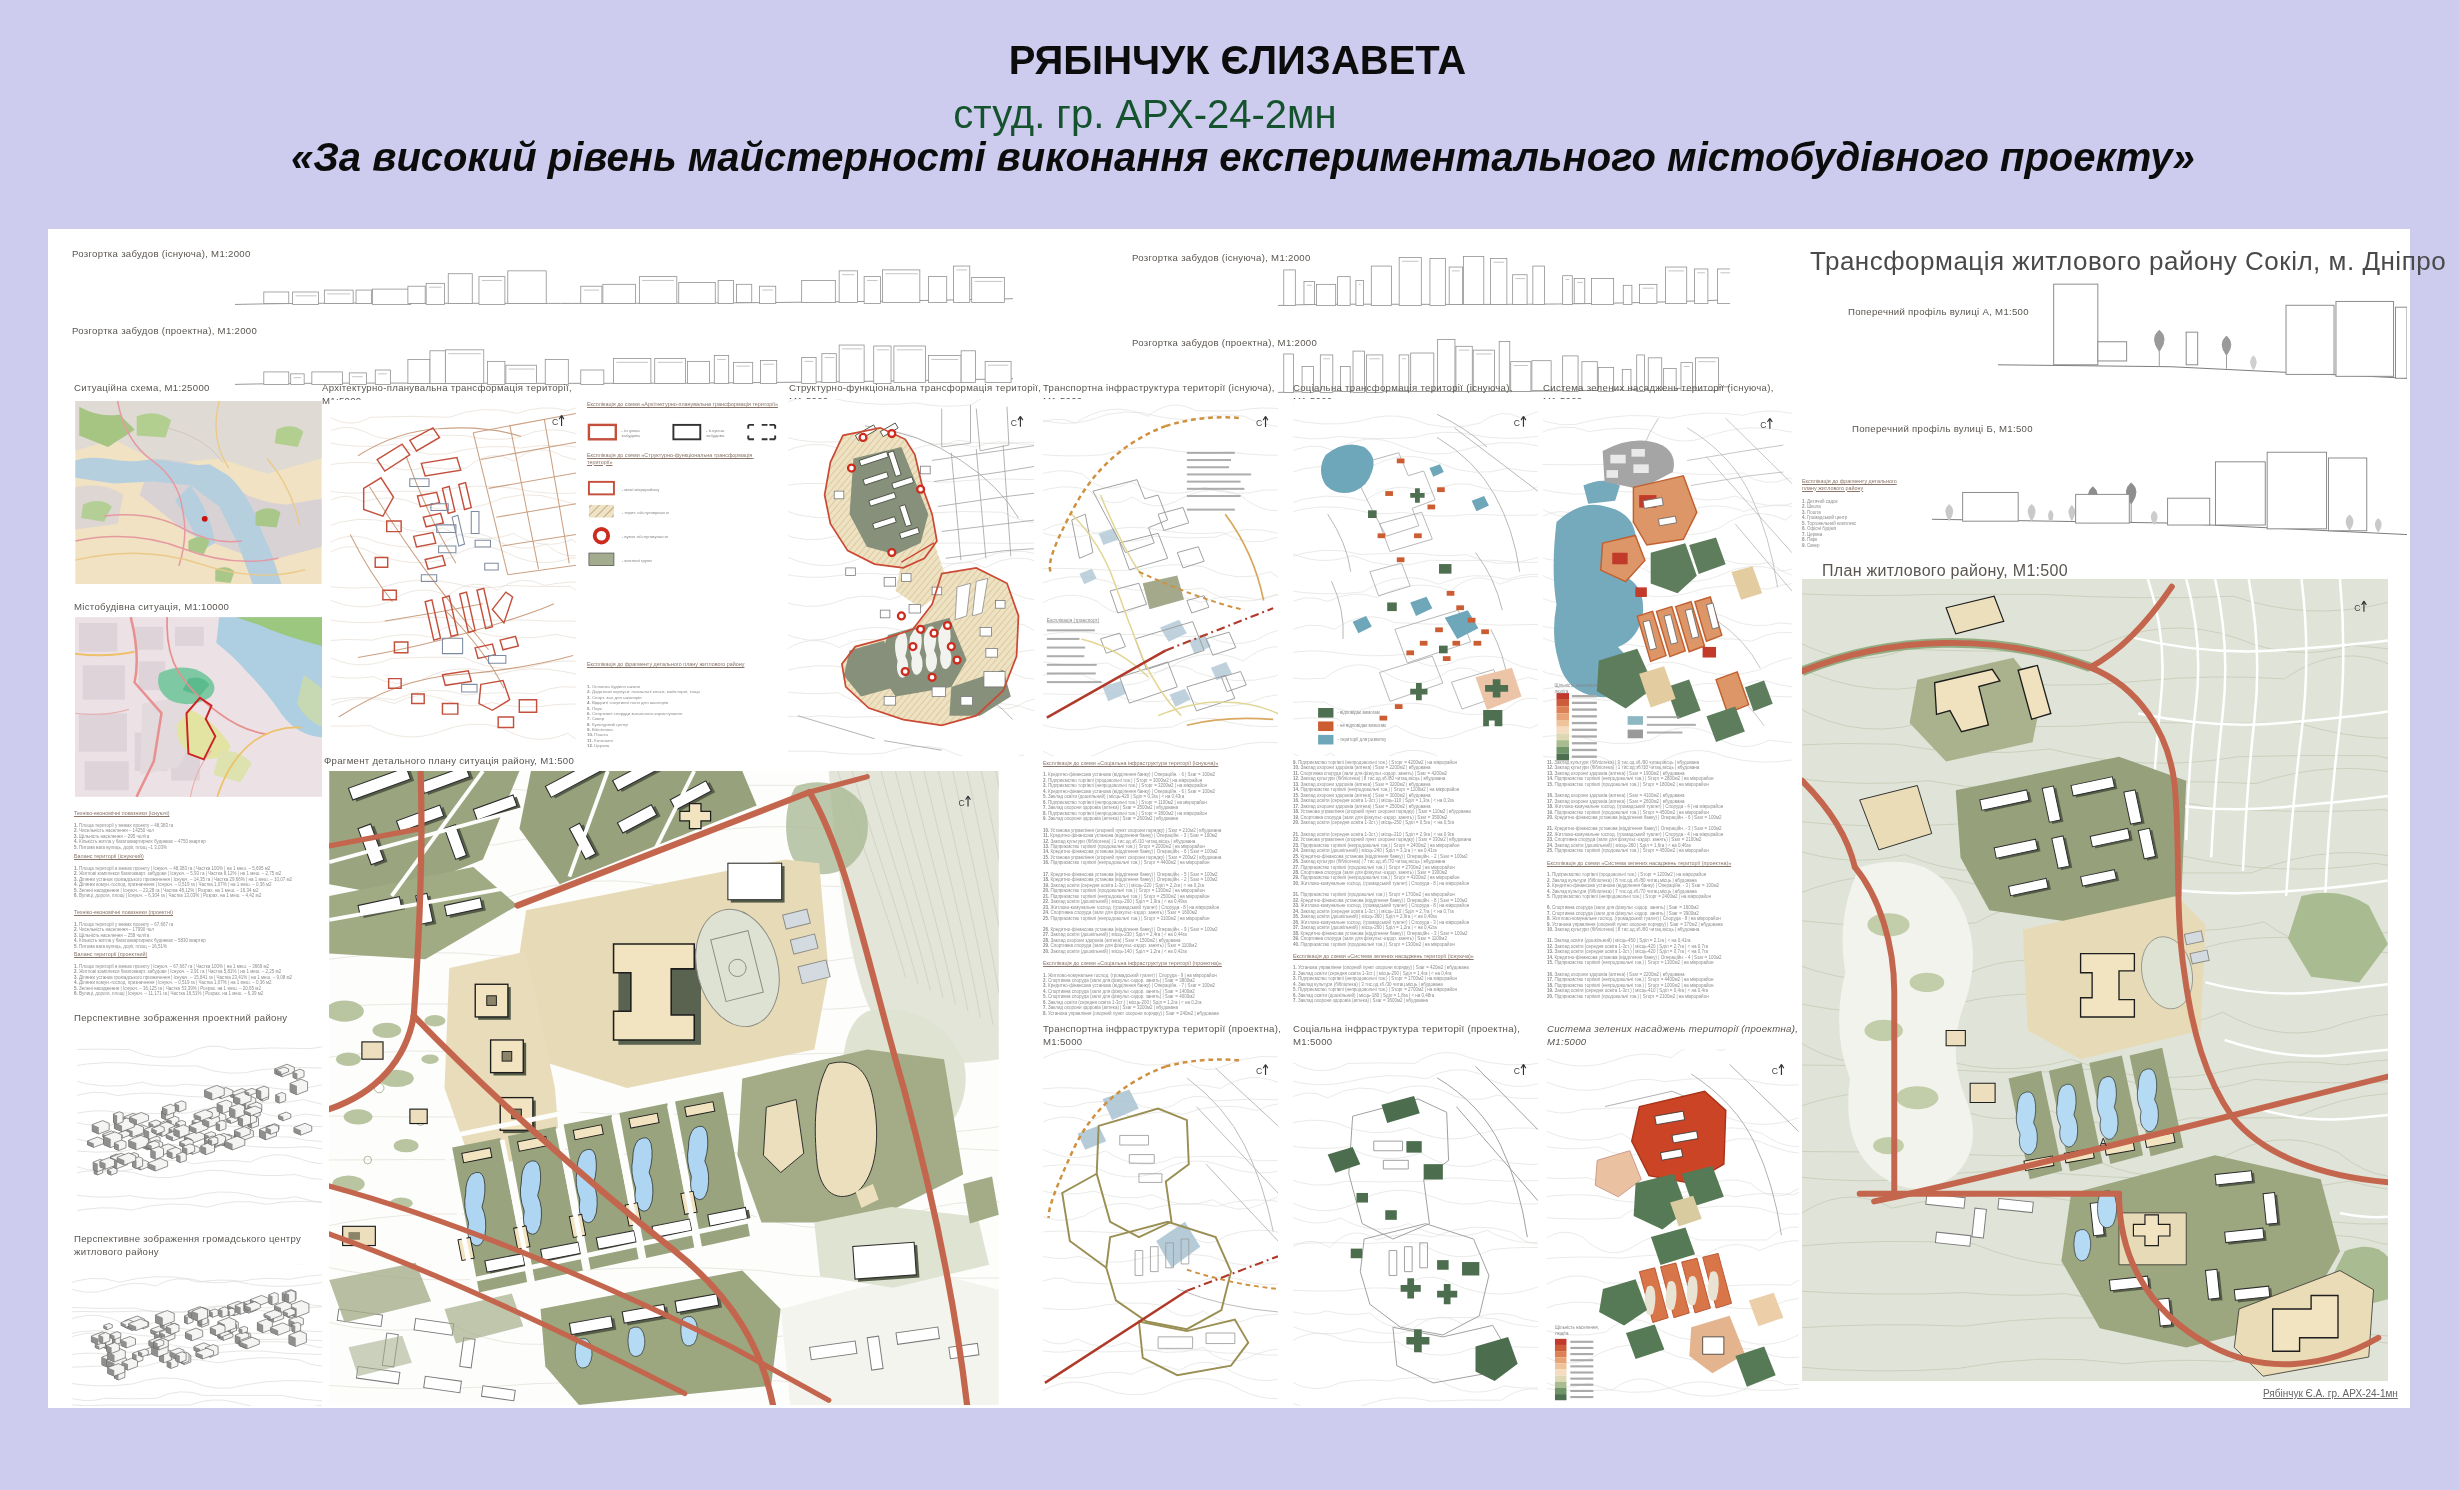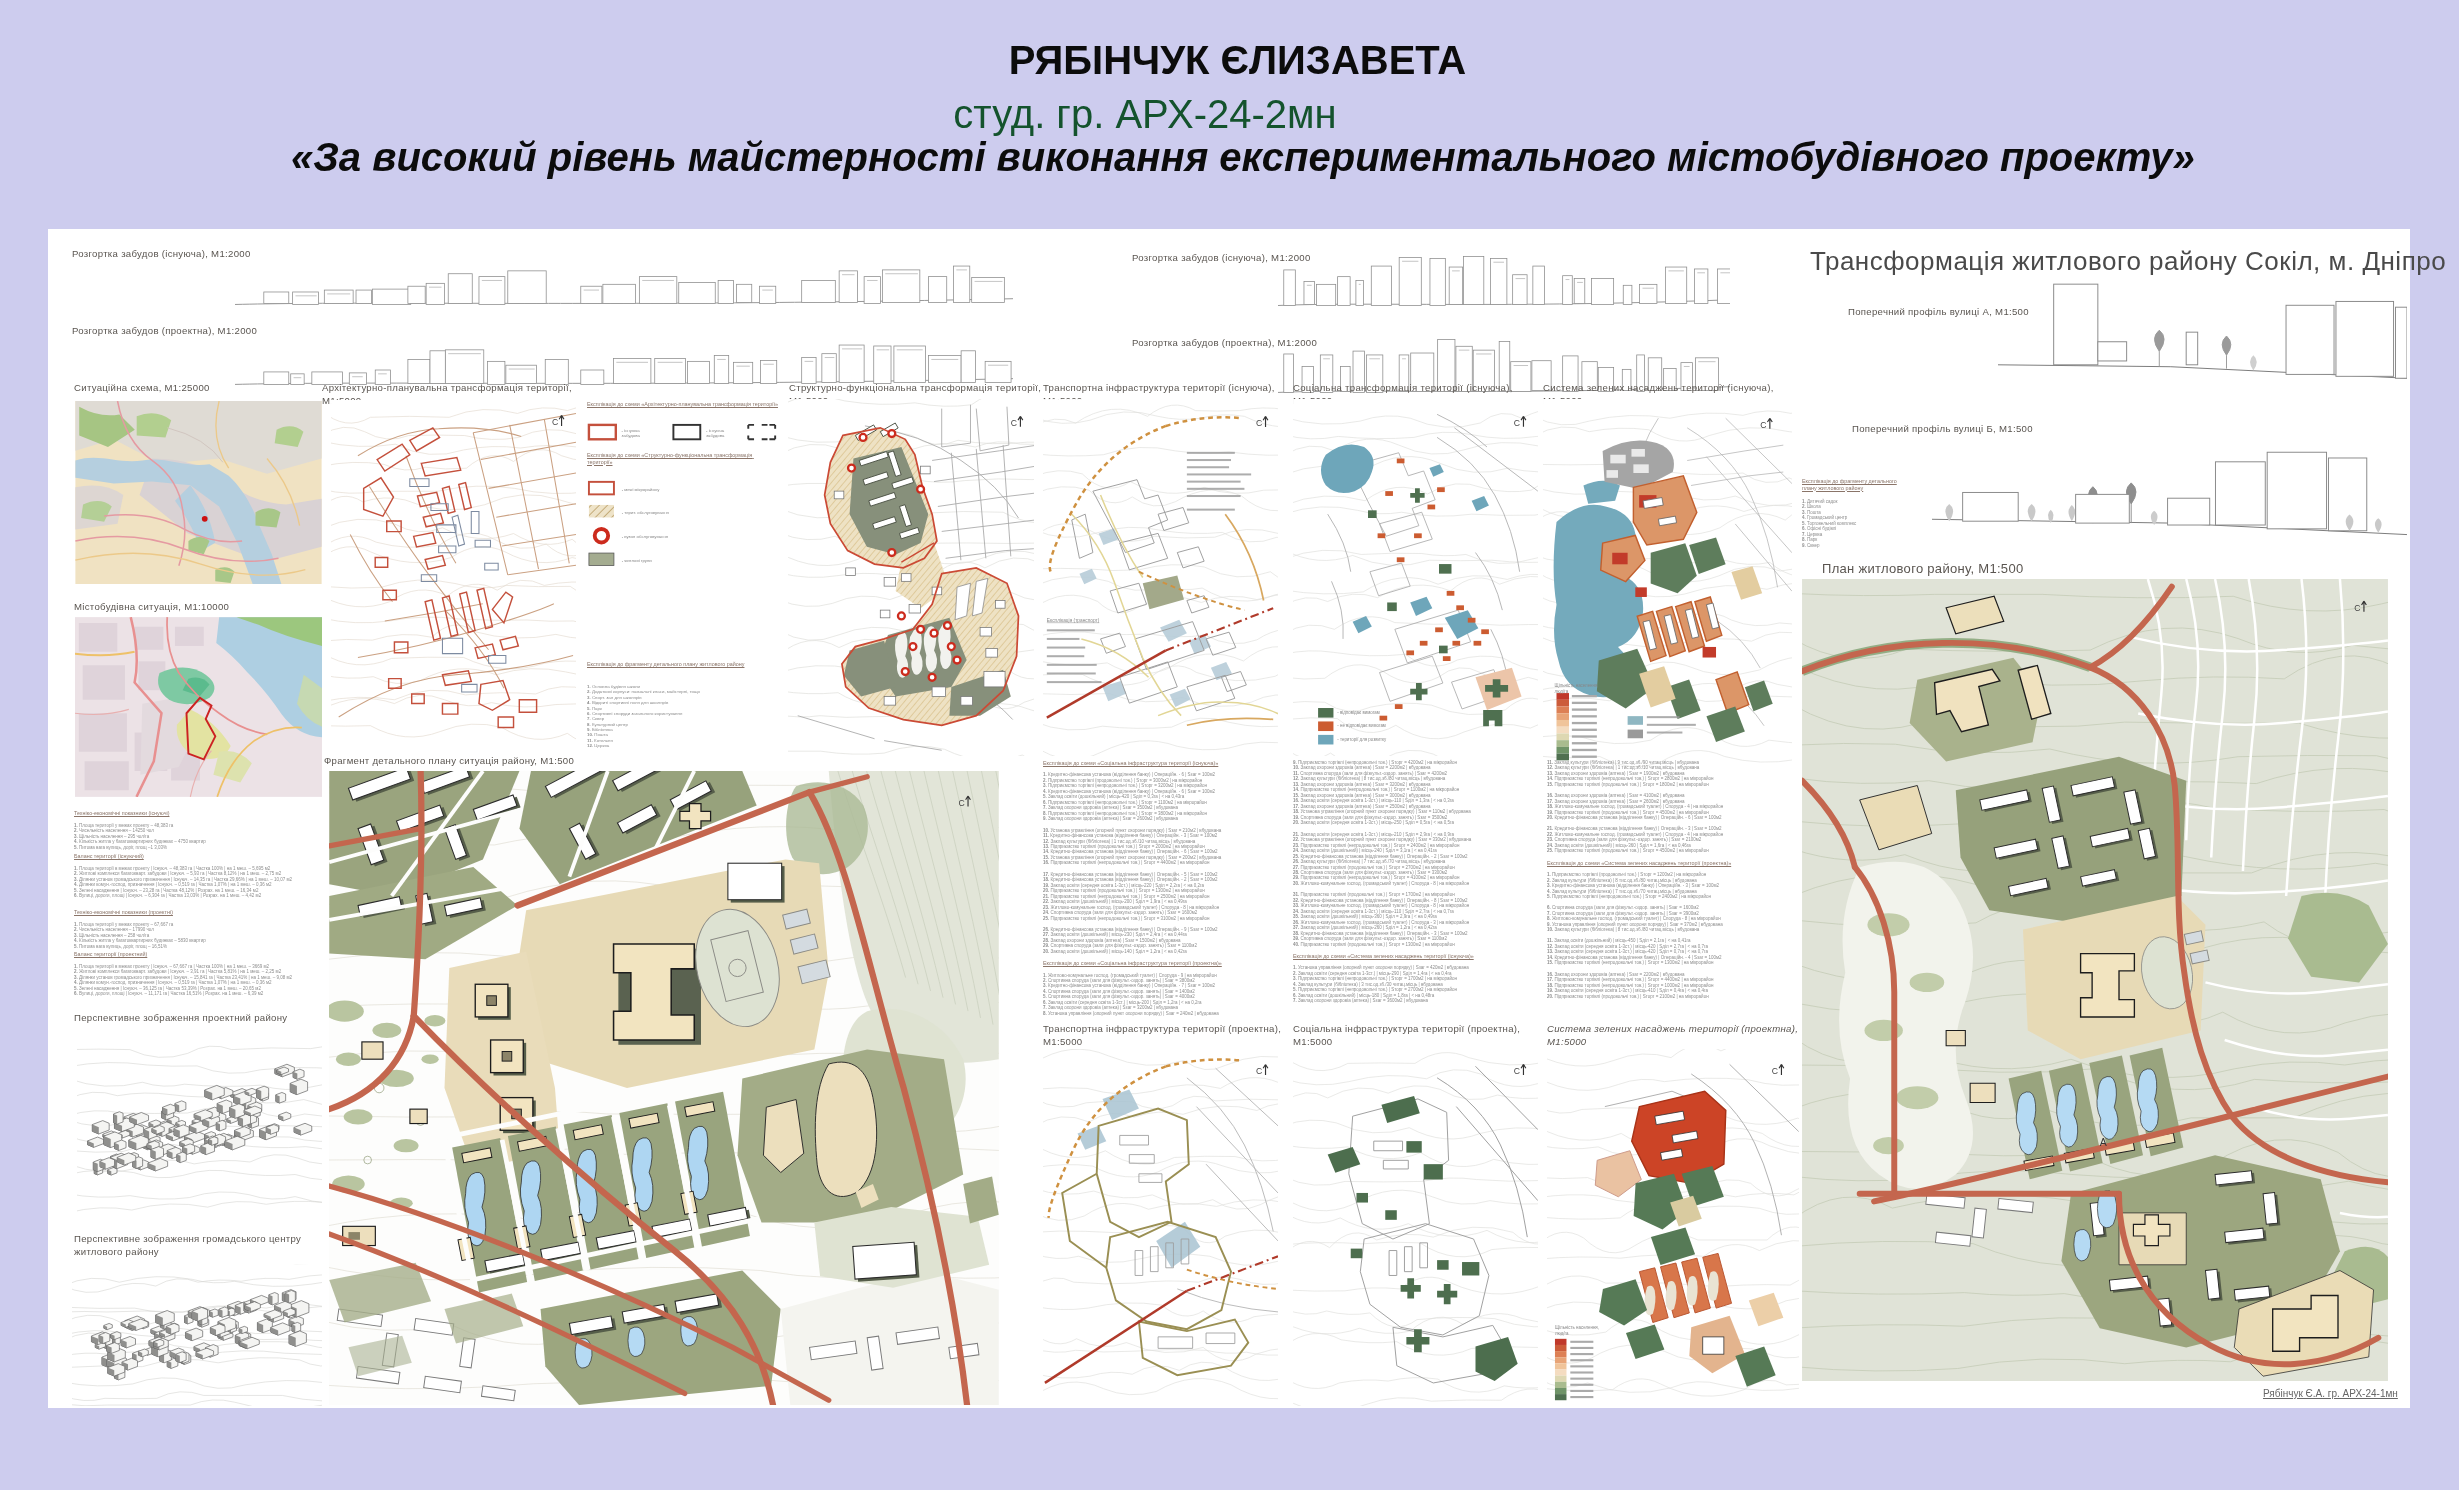--- a/index.html
+++ b/index.html
@@ -223,21 +223,21 @@
       <rect x="350" y="18" width="62" height="80" fill="#fff" stroke="#888"></rect>
       <rect x="414" y="24" width="40" height="76" fill="#fff" stroke="#888"></rect>
       <path d="M436,100 q-8,-11 0,-17 q8,6 0,17" fill="#c9c9c9"></path>
       <path d="M466,102 q-7,-10 0,-15 q7,5 0,15" fill="#c9c9c9"></path>
     </svg>
 
 <div class="tt tth" style="left:1754px;top:249px;width:221px;">Експлікація до фрагменту детального<br>плану житлового району</div>
 
 <div class="tt" style="left:1754px;top:270px;width:192px;"><b>1.</b> Дитячий садок<br><b>2.</b> Школа<br><b>3.</b> Пошта<br><b>4.</b> Громадський центр<br><b>5.</b> Торговельний комплекс<br><b>6.</b> Офісні будівлі<br><b>7.</b> Церква<br><b>8.</b> Парк<br><b>9.</b> Сквер<br></div>
 
-<div class="lbl" style="left:1754px;top:331px;font-size:13px;padding-left:20px;">План житлового району, М1:500</div>
+<div class="lbl" style="left:1754px;top:331px;font-size:16px;padding-left:20px;">План житлового району, М1:500</div>
 
 <div class="lbl" style="left:26px;top:153px;">Ситуаційна схема, М1:25000</div>
 
 <svg class="abs" style="left:27px;top:172px" width="247" height="183" viewBox="0 0 257 191">
       <rect width="257" height="191" fill="#f0e2c2"></rect>
       <path d="M0,0 L257,0 257,60 200,76 150,60 90,66 40,40 0,52 Z" fill="#dfdbd4"></path>
       <path d="M80,60 q50,0 80,26 q26,20 60,22 l37,-6 0,50 -60,16 -80,-30 -50,-40 Z" fill="#d9d2d4"></path>
       <path d="M0,90 q30,-6 50,8 l-6,30 -44,6 Z" fill="#ddd6d2"></path>
       <path d="M0,62 C25,54 45,66 70,62 C95,58 115,70 140,66 L160,78 C175,92 185,110 192,130 L205,160 215,191 185,191 170,150 150,110 120,88 80,84 40,86 0,80 Z" fill="#b5cfdf"></path>
       <path d="M120,88 q20,26 26,60 l-14,8 q-12,-30 -28,-52 Z" fill="#b5cfdf"></path>

